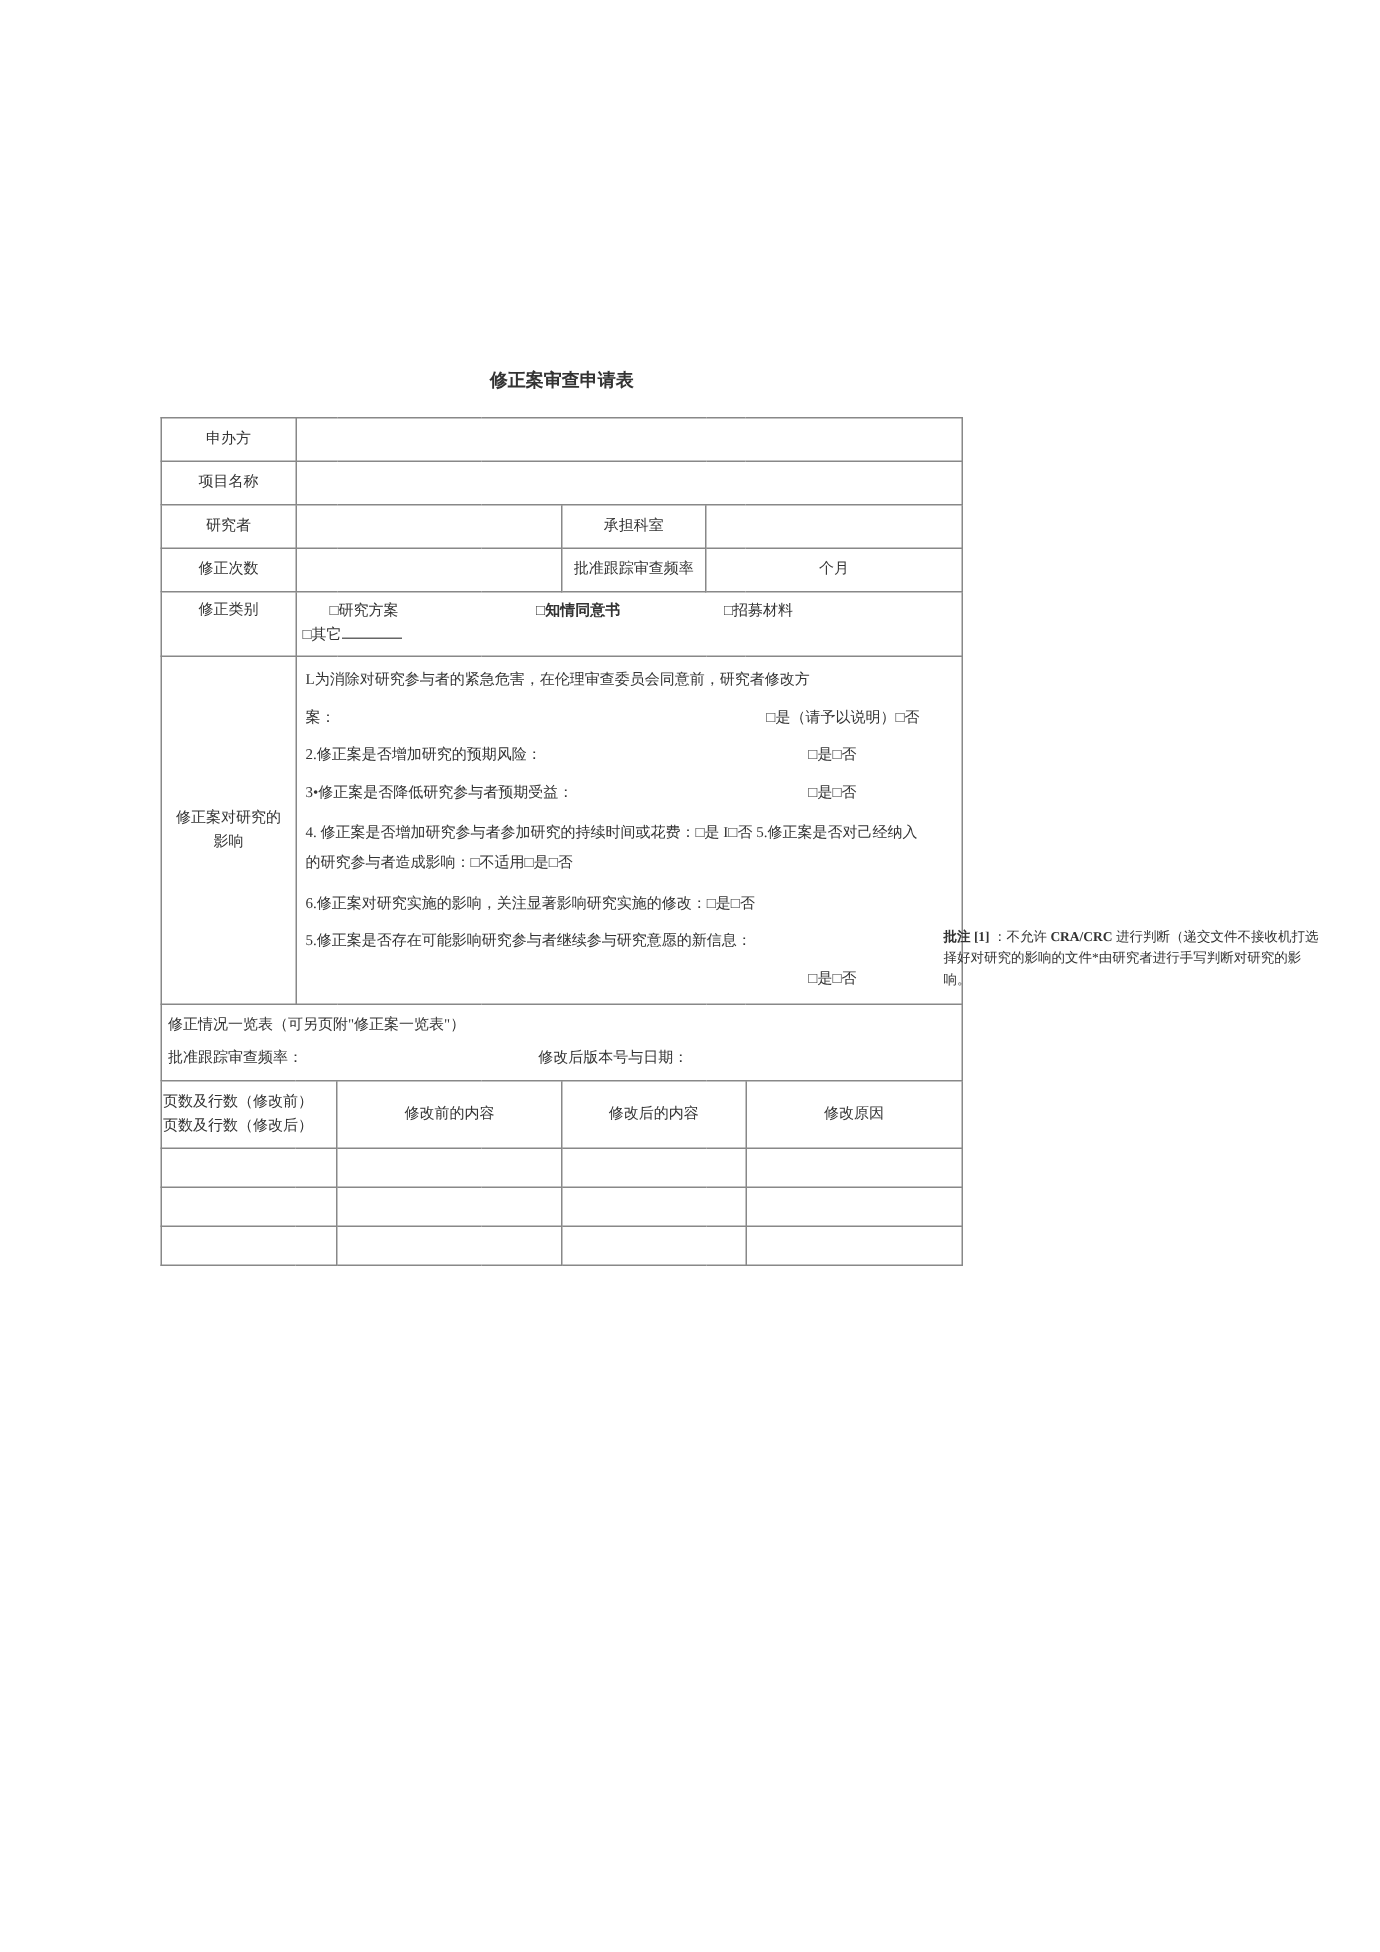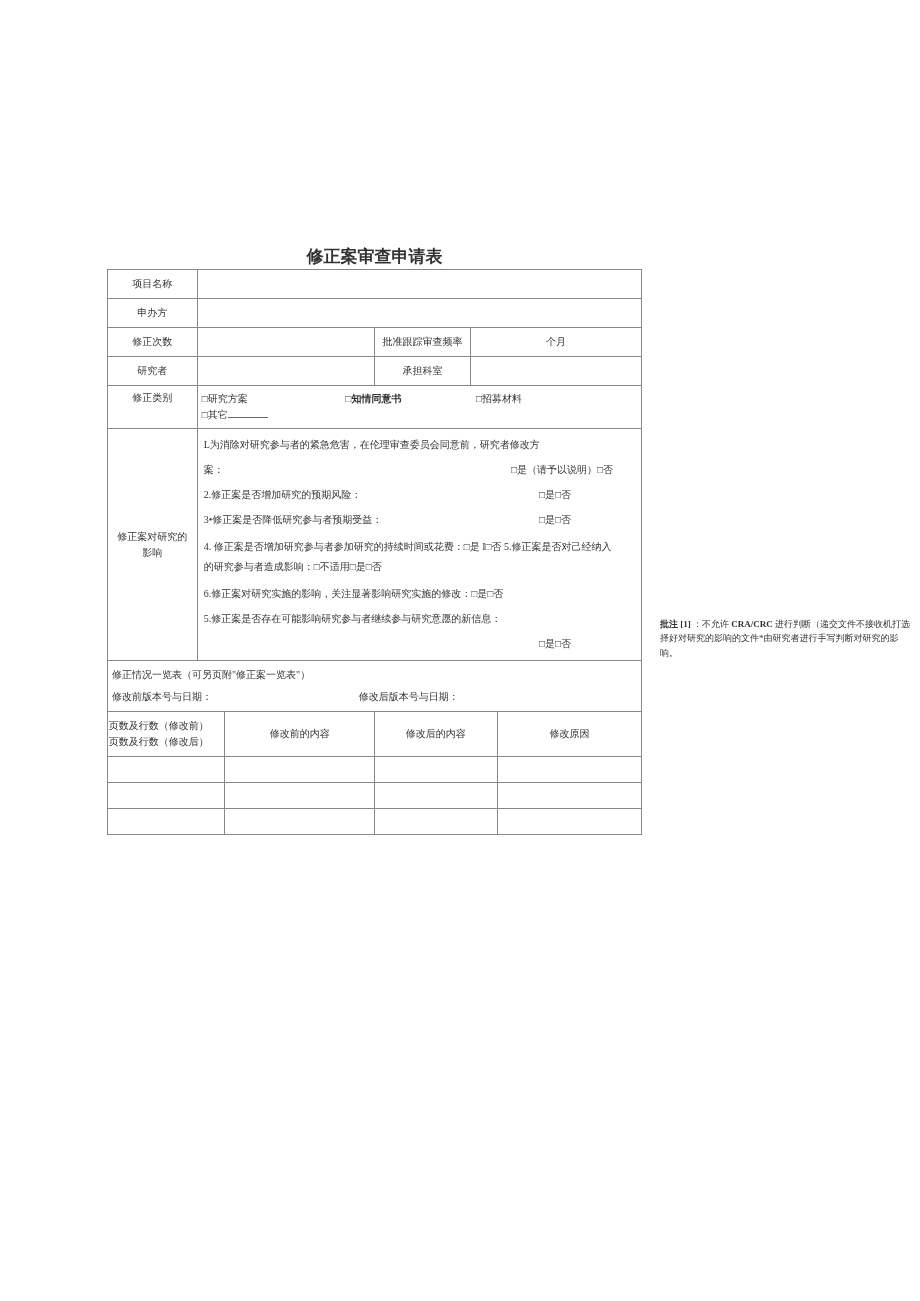--- a/index.html
+++ b/index.html
@@ -16,39 +16,39 @@
     }
     .page {
       position: absolute;
       left: 107px;
       top: 245px;
       width: 535px;
     }
     .title {
       text-align: center;
       font-weight: bold;
-      font-size: 17px;
-      margin-bottom: 1px;
+      font-size: 12px;
+      margin-bottom: 16px;
     }
     table {
       border-collapse: collapse;
       width: 100%;
       table-layout: fixed;
     }
     td {
       border: 1px solid #888;
       padding: 6px 4px;
       vertical-align: middle;
       font-size: 10px;
       line-height: 1.6;
     }
     .lbl { text-align: center; }
     .notes {
       position: absolute;
-      left: 660px;
+      left: 629px;
       top: 617px;
       width: 255px;
       font-size: 9px;
       line-height: 1.6;
     }
     .notes b { font-weight: bold; }
     .impact-cell p {
       margin: 0 16px 9px 0;
     }
     .impact-cell p:last-child { margin-bottom: 0; }
@@ -78,47 +78,47 @@
       <col style="width:5.2%">
       <col style="width:18%">
       <col style="width:10%">
       <col style="width:18%">
       <col style="width:5%">
       <col style="width:27%">
     </colgroup>
 
     <tbody>
         <tr>
+      <td class="lbl">申办方</td>
+      <td colspan="6"></td>
+    </tr>
+
+    <tr>
       <td class="lbl">项目名称</td>
       <td colspan="6"></td>
     </tr>
 
     <tr>
-      <td class="lbl">申办方</td>
-      <td colspan="6"></td>
+      <td class="lbl">研究者</td>
+      <td colspan="3"></td>
+      <td class="lbl">承担科室</td>
+      <td colspan="2"></td>
     </tr>
 
     <tr>
       <td class="lbl">修正次数</td>
       <td colspan="3"></td>
       <td class="lbl">批准跟踪审查频率</td>
       <td colspan="2" class="lbl">个月</td>
     </tr>
 
-    <tr>
-      <td class="lbl">研究者</td>
-      <td colspan="3"></td>
-      <td class="lbl">承担科室</td>
-      <td colspan="2"></td>
-    </tr>
-
     <tr class="tight">
       <td class="lbl">修正类别</td>
       <td colspan="6" style="padding:4px 4px;">
-        <div style="display:flex;">
+        <div style="display:flex;margin-left:18px;">
           <span style="flex:0 0 33%;">□研究方案</span>
           <span style="flex:0 0 30%;font-weight:bold;">□知情同意书</span>
           <span>□招募材料</span>
         </div>
         <div>
           <span>□其它</span><span class="underline"></span>
         </div>
       </td>
     </tr>
 
@@ -146,21 +146,21 @@
         <p>6.修正案对研究实施的影响，关注显著影响研究实施的修改：□是□否</p>
         <p>5.修正案是否存在可能影响研究参与者继续参与研究意愿的新信息：</p>
         <p style="text-align:right;padding-right:48px;">□是□否</p>
       </td>
     </tr>
 
     <tr>
       <td colspan="7" class="nowrap-list" style="padding:6px 4px;">
         <div style="margin-bottom:6px;">修正情况一览表（可另页附"修正案一览表"）</div>
         <div style="display:flex;">
-          <span style="flex:0 0 47%;">修改前版本号与日期：</span>
+          <span style="flex:0 0 47%;">批准跟踪审查频率：</span>
           <span>修改后版本号与日期：</span>
         </div>
       </td>
     </tr>
 
     <tr>
       <td colspan="2" class="lbl" style="padding-left:0;padding-right:15px;">
         <span>页数及行数（修改前）</span><br>
         <span>页数及行数（修改后）</span>
       </td>

